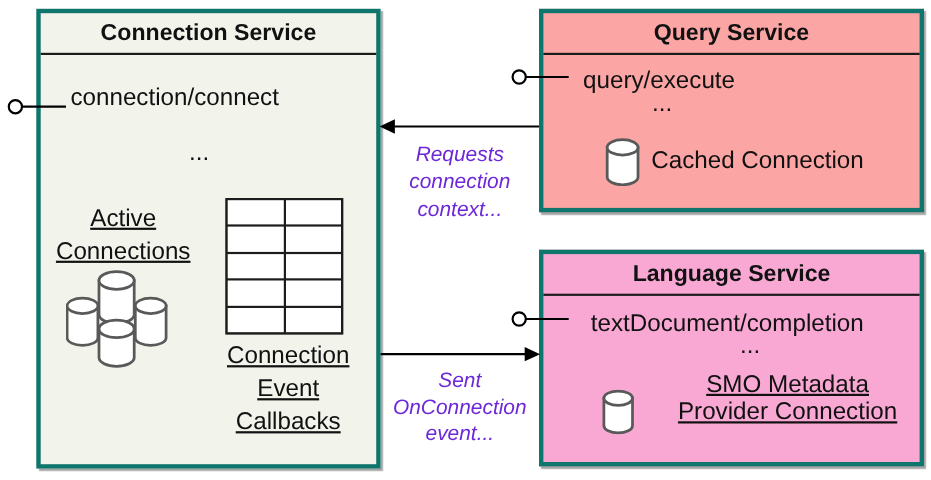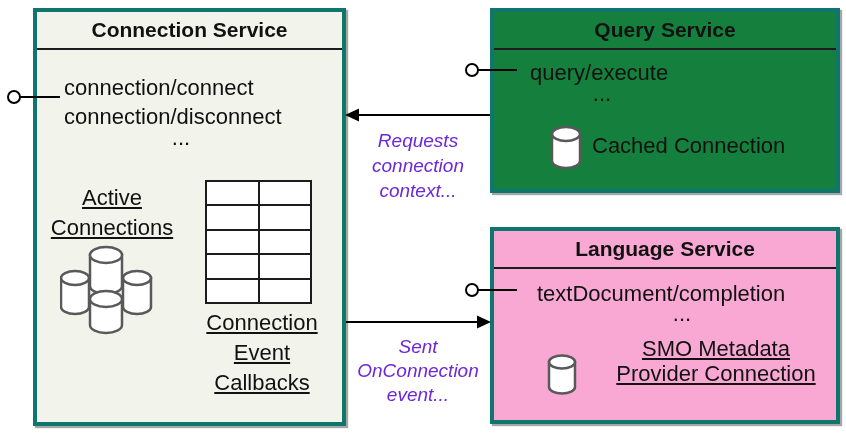--- a/index.html
+++ b/index.html
@@ -3,21 +3,21 @@
 <meta charset="utf-8">
 <style>
   html,body{margin:0;padding:0;background:#ffffff;}
   .canvas{
     position:relative;width:846px;height:436px;background:#ffffff;
     font-family:"Liberation Sans",sans-serif;color:#111;overflow:hidden;
   }
   .box{position:absolute;border:4px solid #0f766e;box-sizing:border-box;
        box-shadow:2px 2px 1px rgba(0,0,0,0.35);}
   .box-conn{left:33px;top:8px;width:313px;height:418px;background:#f2f4ec;}
-  .box-query{left:490px;top:8px;width:350px;height:185px;background:#15803d;}
+  .box-query{left:490px;top:8px;width:350px;height:185px;background:#fca5a5;}
   .box-lang{left:490px;top:227px;width:350px;height:197px;background:#f9a8d4;}
   .hdr{height:36px;border-bottom:2px solid #1c1c1c;display:flex;align-items:center;
        justify-content:center;font-weight:bold;font-size:21px;}
   .txt{position:absolute;font-size:22px;line-height:28px;white-space:nowrap;}
   .ctr{text-align:center;white-space:normal;}
   .multiline{position:absolute;font-size:22px;text-align:center;text-decoration:underline;}
   .arrow-label{position:absolute;font-style:italic;font-size:19px;text-align:center;color:#6d28d9;}
   .cb-table{position:absolute;left:168px;top:168px;width:107px;height:124px;
             display:grid;gap:2px;background:#1c1c1c;border:2px solid #1c1c1c;box-sizing:border-box;}
   .cb-cell{background:#ffffff;}
@@ -30,21 +30,20 @@
 </head>
 <body>
 
 <div class="canvas">
 
   <div class="box box-conn">
     <div class="hdr">
       <span>Connection Service</span>
     </div>
     <div class="txt" style="left:27px;top:62px">connection/connect</div>
-    <div class="txt" style="left:27px;top:91px">connection/disconnect</div>
     <div class="txt ctr" style="left:0;top:112px;width:288px">...</div>
 
     <div class="multiline" style="left:0;top:171px;width:150px;line-height:30px">
       <div>Active</div>
       <div>Connections</div>
     </div>
 
     <svg class="overlay" style="left:23px;top:233px;pointer-events:none;position:absolute;" width="93" height="90" viewBox="0 0 93 90">
 
       <path class="cyl" d="M1,33 L1,62 A14,7 0 0 0 29,62 L29,33 Z"></path>

